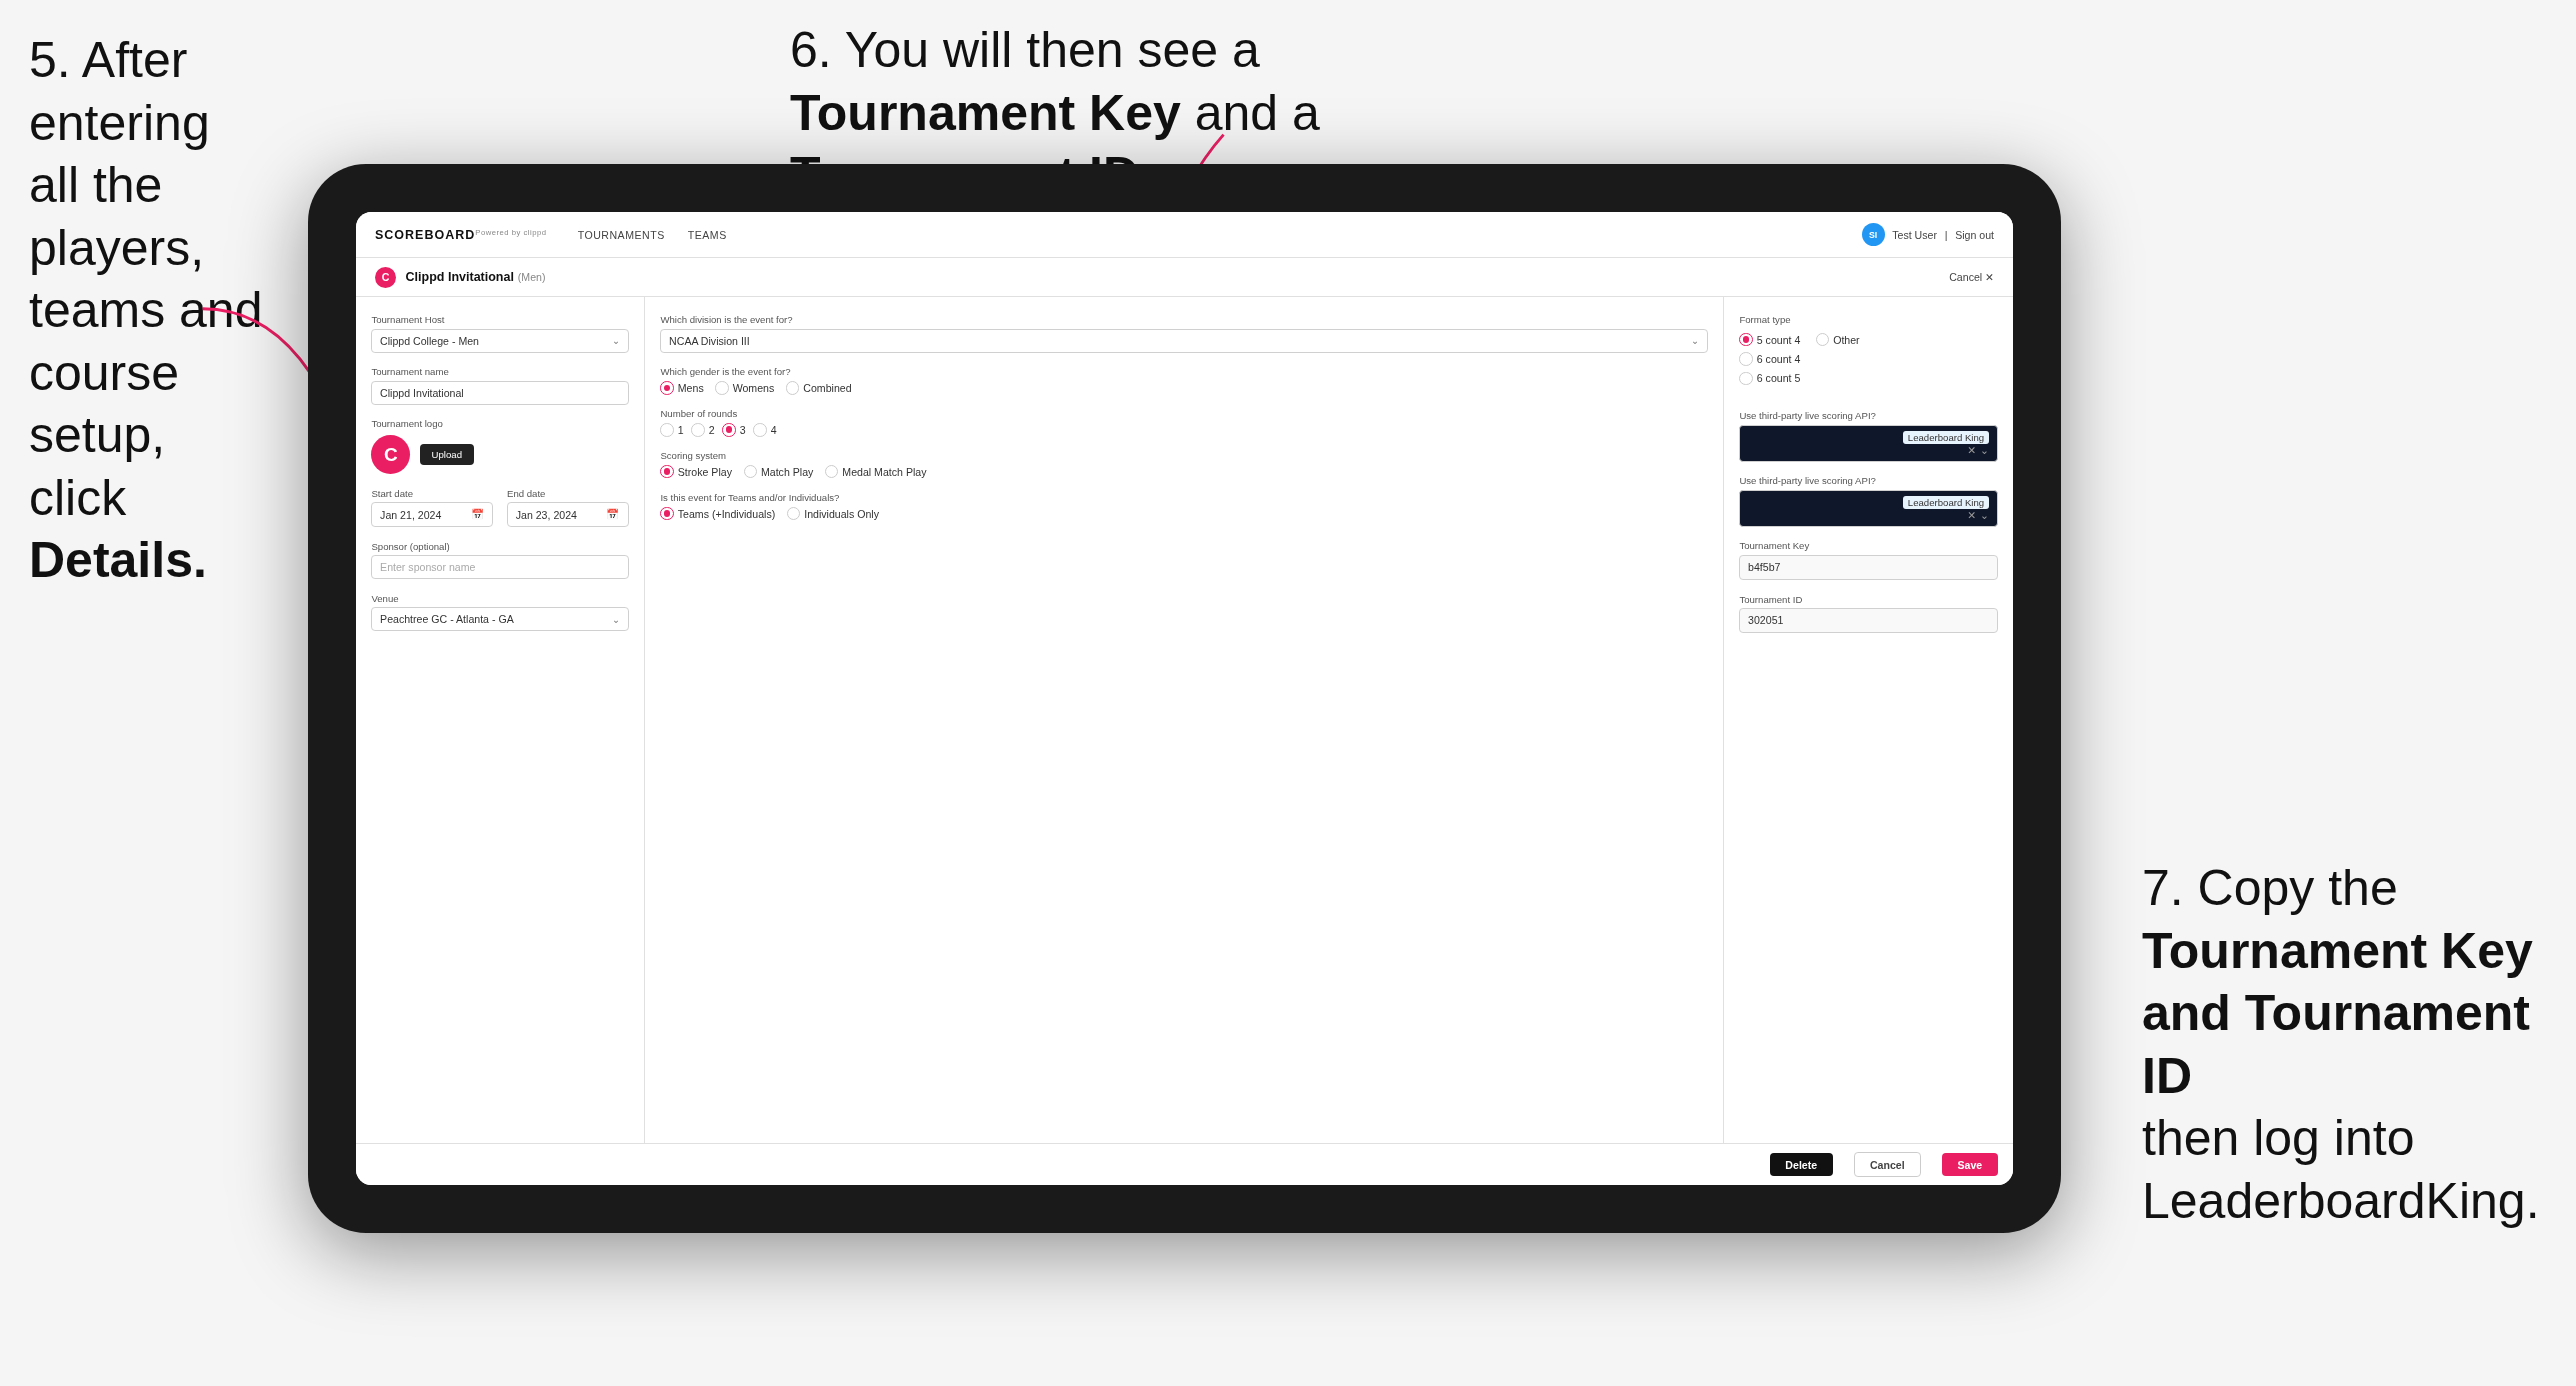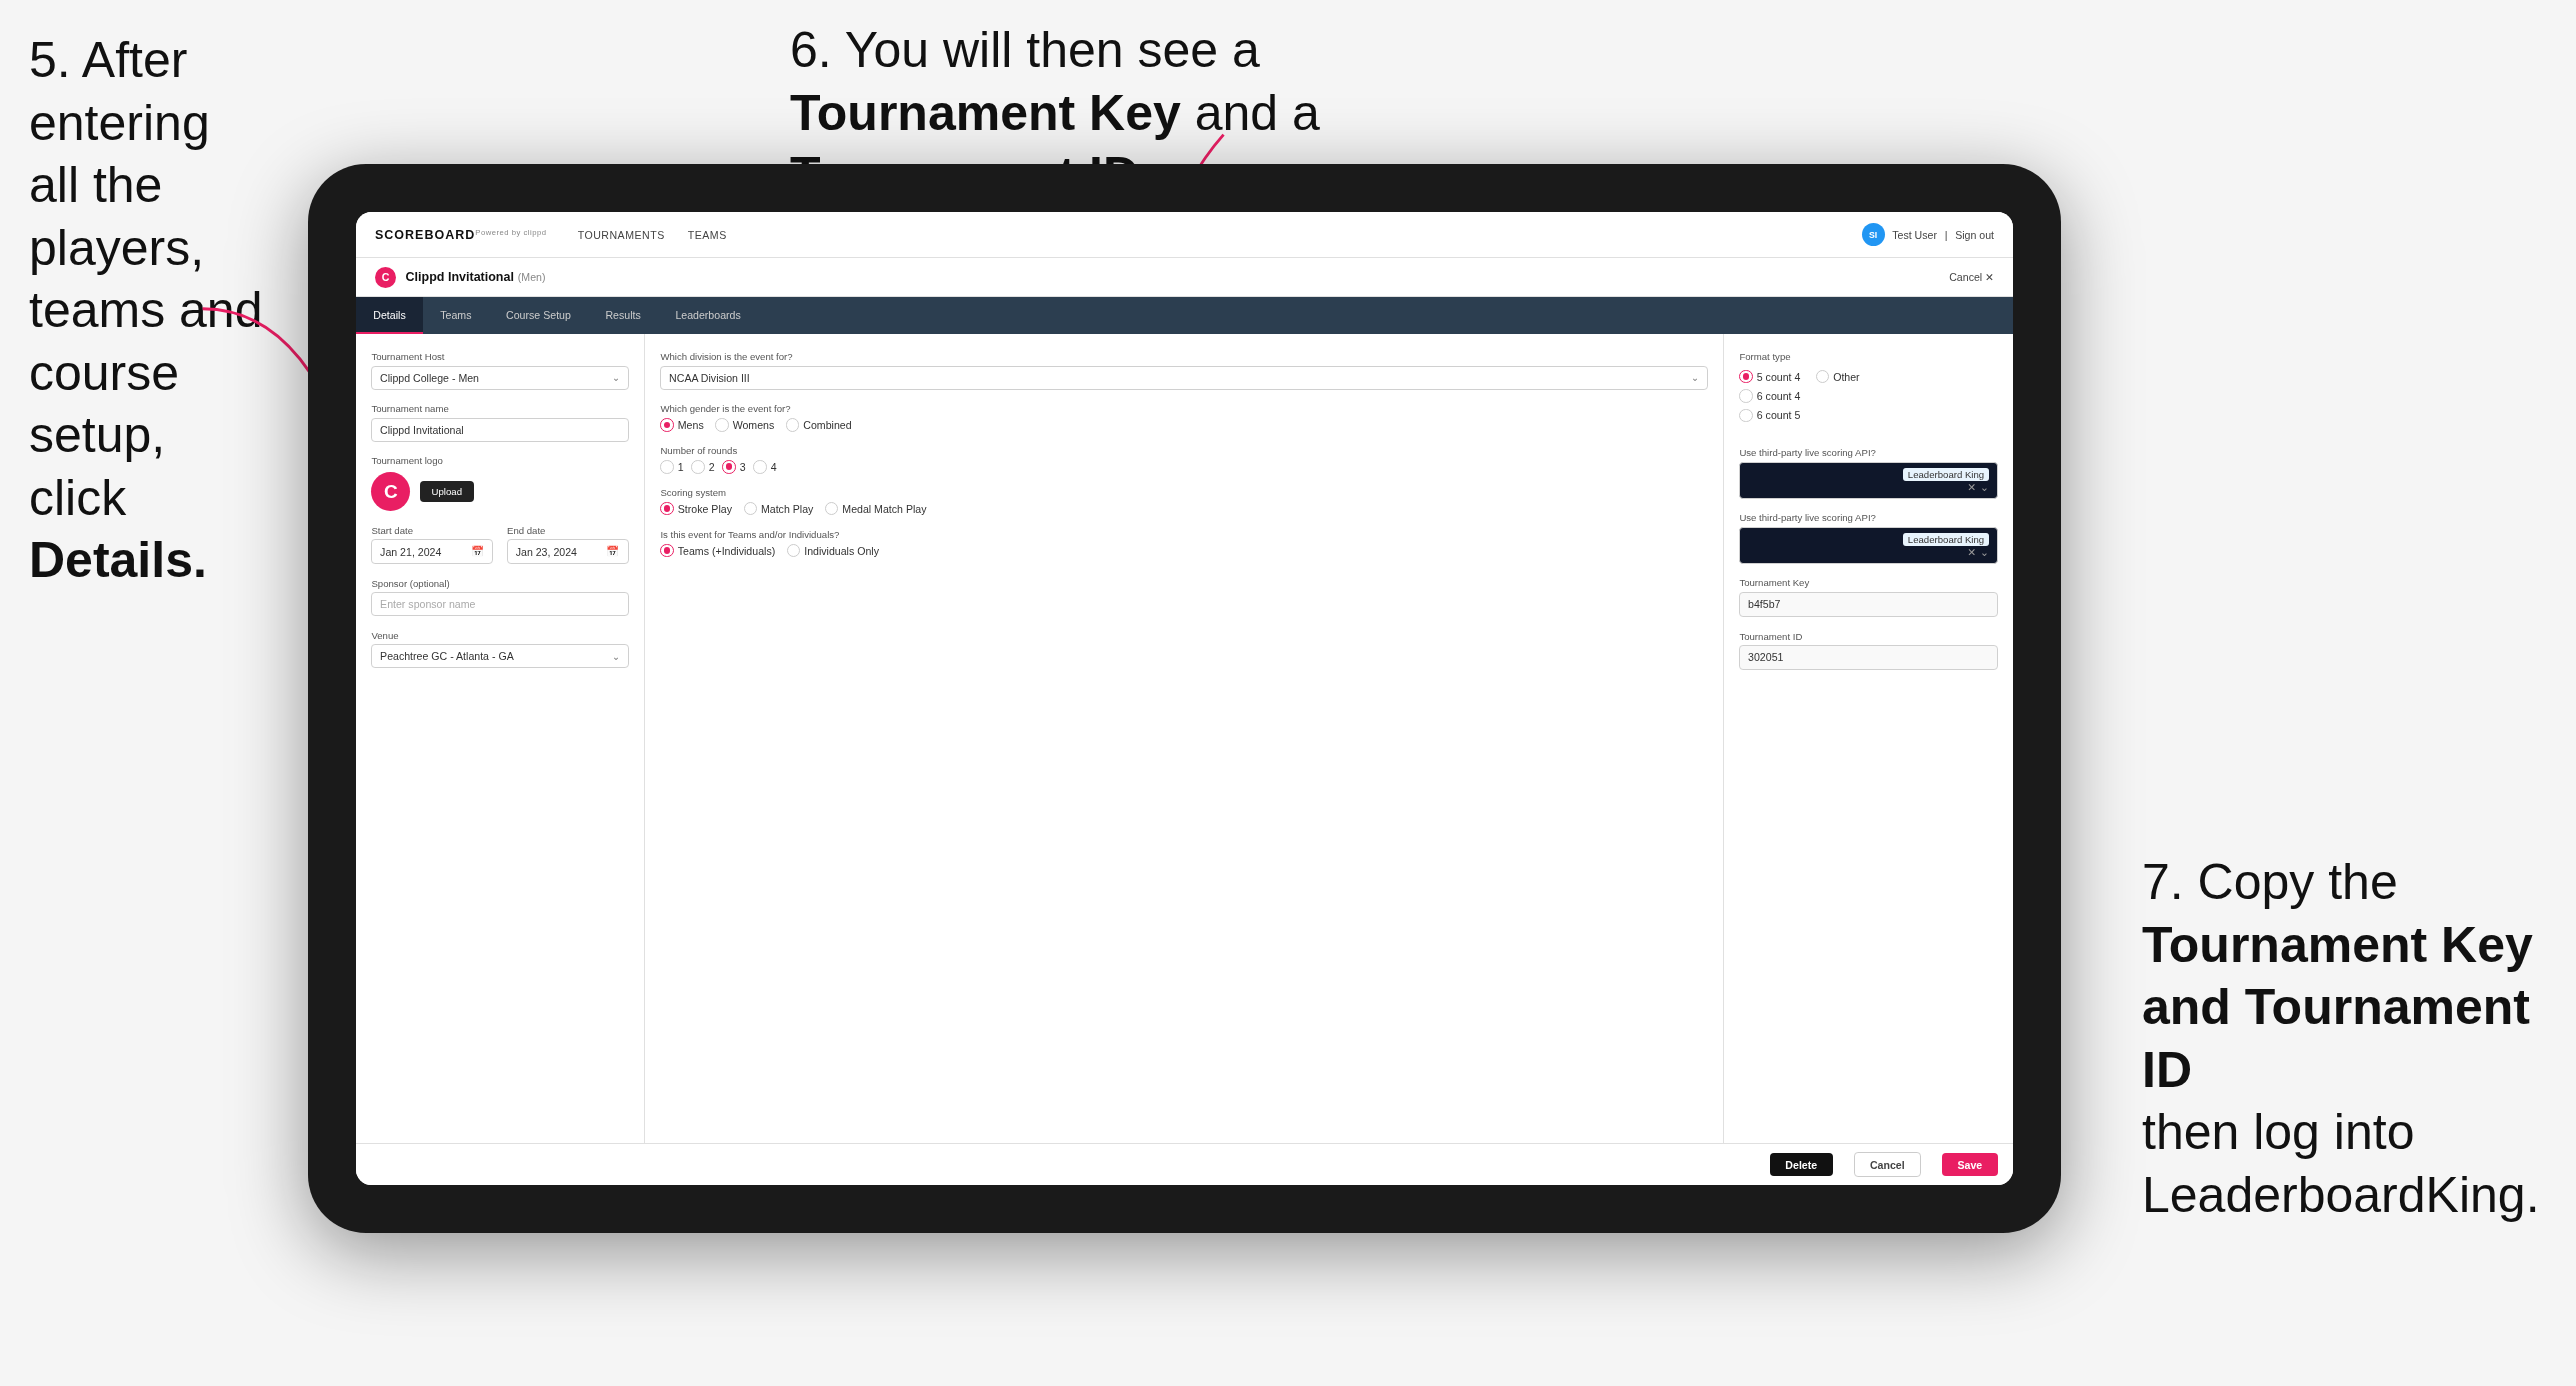--- a/index.html
+++ b/index.html
@@ -31,21 +31,21 @@
       font-size: 50px;
       line-height: 1.25;
       color: #111;
       max-width: 674px;
     }
     .annotation-top-right strong { font-weight: 700; }
 
     .annotation-bottom-right {
       position: absolute;
       right: 29px;
-      bottom: 160px;
+      bottom: 154px;
       font-size: 50px;
       line-height: 1.25;
       color: #111;
       max-width: 405px;
     }
     .annotation-bottom-right strong { font-weight: 700; }
 
     
     .arrow-left {
       position: absolute;
@@ -501,27 +501,20 @@
     </div>
 
     <div class="tournament-header">
       <div class="tournament-logo">C</div>
       <span class="tournament-title">Clippd Invitational</span>
       <span class="tournament-subtitle">(Men)</span>
       <div class="tournament-header-spacer"></div>
       <span class="cancel-btn">Cancel ✕</span>
     </div>
 
-    <div class="tab-bar">
-      <div class="tab-item active">Details</div>
-      <div class="tab-item">Teams</div>
-      <div class="tab-item">Course Setup</div>
-      <div class="tab-item">Results</div>
-      <div class="tab-item">Leaderboards</div>
-    </div>
 
     <div class="main-content">
 
       <div class="left-col">
 
         <div class="field-group">
           <div class="field-label">Tournament Host</div>
           <div class="field-input">
             <span>Clippd College - Men</span>
             <span class="chevron-icon">⌄</span>

